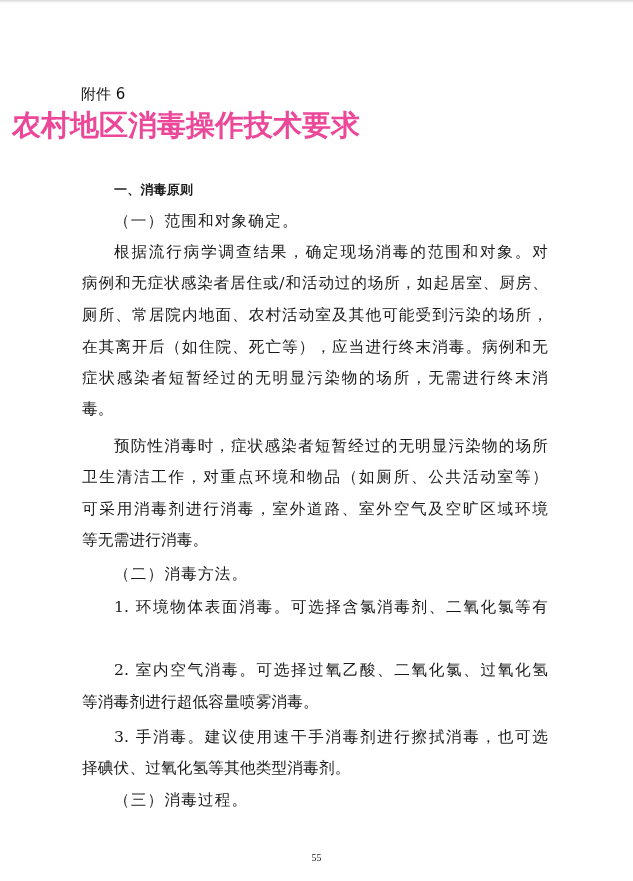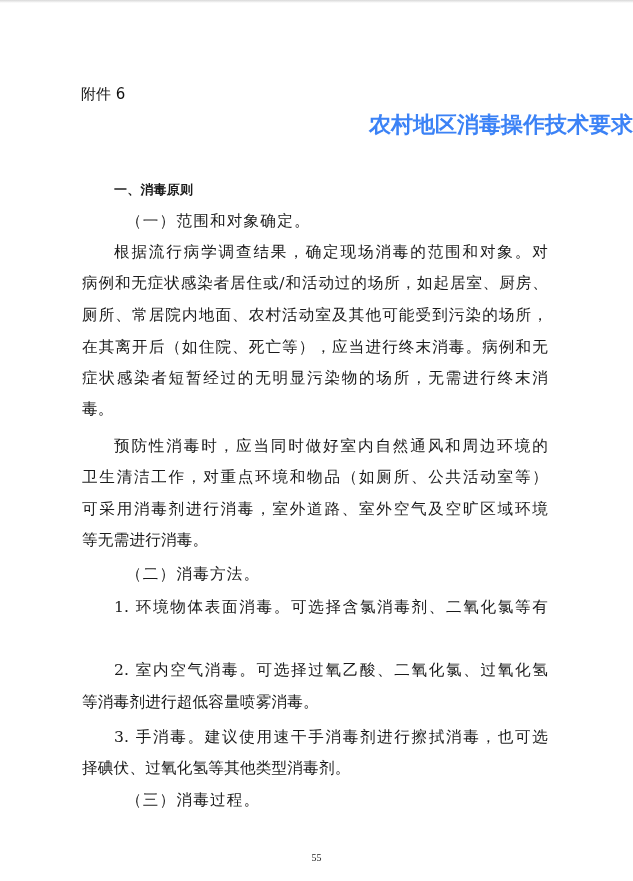--- a/index.html
+++ b/index.html
@@ -33,26 +33,26 @@
       font-family: "DejaVu Sans", "Liberation Sans", sans-serif;
       font-size: 15px;
       line-height: 20px;
       color: #111;
     }
     .doc-title {
       position: absolute;
       left: 0;
       width: 633px;
       top: 110px;
-      text-align: right;
+      text-align: left;
       font-family: "DejaVu Sans", "Liberation Sans", sans-serif;
       font-weight: bold;
-      font-size: 22px;
+      font-size: 29px;
       line-height: 30px;
-      color: #3b82f6;
+      color: #ec4899;
       padding-left: 12px;
       box-sizing: border-box;
     }
     .line {
       position: absolute;
       left: 82px;
       width: 466px;
       font-size: 15.6px;
       line-height: 22px;
       white-space: nowrap;
@@ -66,21 +66,20 @@
       font-family: "DejaVu Sans", "Liberation Sans", sans-serif;
       font-weight: bold;
       text-align-last: left;
       left: 114px;
       font-size: 13px;
     }
     .line.subheading {
       text-align-last: left;
       left: 114px;
       letter-spacing: 1.2px;
-      margin-left: 12px;
     }
     .page-number {
       position: absolute;
       left: 0;
       width: 633px;
       top: 852px;
       text-align: center;
       font-family: "Liberation Serif", serif;
       font-size: 10px;
       line-height: 12px;
@@ -99,21 +98,21 @@
   <div class="line heading" style="top:179px">一、消毒原则</div>
   <div class="line subheading" style="top:210px">（一）范围和对象确定。</div>
 
   <div class="line indent" style="top:241px">根据流行病学调查结果，确定现场消毒的范围和对象。对</div>
   <div class="line" style="top:272px">病例和无症状感染者居住或/和活动过的场所，如起居室、厨房、</div>
   <div class="line" style="top:304px">厕所、常居院内地面、农村活动室及其他可能受到污染的场所，</div>
   <div class="line" style="top:336px">在其离开后（如住院、死亡等），应当进行终末消毒。病例和无</div>
   <div class="line" style="top:367px">症状感染者短暂经过的无明显污染物的场所，无需进行终末消</div>
   <div class="line last" style="top:398px">毒。</div>
 
-  <div class="line indent" style="top:435px">预防性消毒时，应当同时做好室内自然通风和周边环境的</div>
+  <div class="line indent" style="top:435px">预防性消毒时，症状感染者短暂经过的无明显污染物的场所</div>
   <div class="line" style="top:466px">卫生清洁工作，对重点环境和物品（如厕所、公共活动室等）</div>
   <div class="line" style="top:498px">可采用消毒剂进行消毒，室外道路、室外空气及空旷区域环境</div>
   <div class="line last" style="top:529px">等无需进行消毒。</div>
 
   <div class="line subheading" style="top:563px">（二）消毒方法。</div>
 
   <div class="line indent" style="top:596px">1. 环境物体表面消毒。可选择含氯消毒剂、二氧化氯等有</div>
   <div class="line indent" style="top:659px">2. 室内空气消毒。可选择过氧乙酸、二氧化氯、过氧化氢</div>
   <div class="line last" style="top:691px">等消毒剂进行超低容量喷雾消毒。</div>
   <div class="line indent" style="top:726px">3. 手消毒。建议使用速干手消毒剂进行擦拭消毒，也可选</div>

